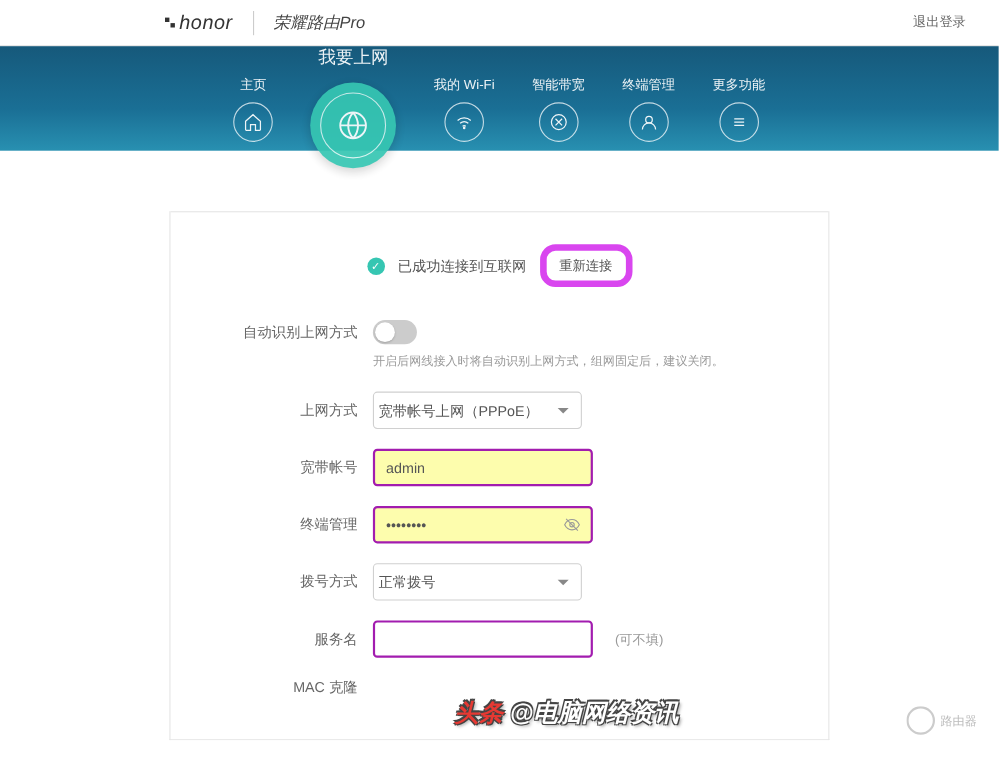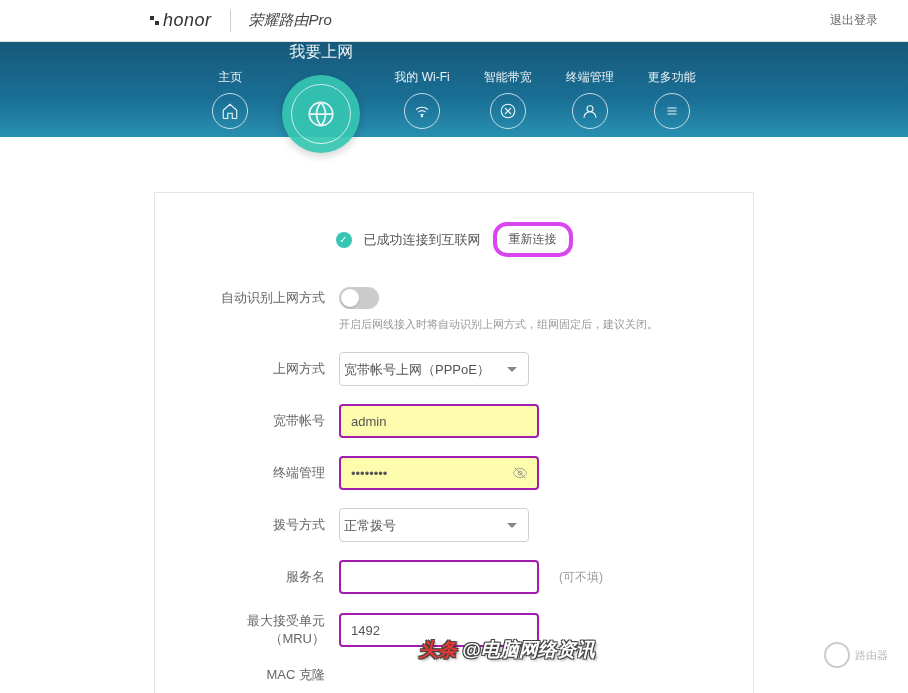--- a/index.html
+++ b/index.html
@@ -24,42 +24,42 @@
     .nav-item.active .nav-icon-wrap { margin-top:3px;width: 78px; height: 78px; border-radius: 50%; background: #36c6b2; display: flex; align-items: center; justify-content: center; box-shadow: 0 3px 10px rgba(0,0,0,0.2); }
     .nav-item.active .nav-icon { width: 60px; height: 60px; border: 1.5px solid rgba(255,255,255,0.8); }
     .nav-item.active .nav-icon svg { width: 28px; height: 28px; }
     
     .card { max-width: 600px; margin: 55px auto 0; padding: 30px 40px 20px; border: 1px solid #e5e5e5; border-top: none; position: relative; }
     .card::before { content: ''; position: absolute; top: 0; left: 0; right: 0; height: 0; border-top: 1px solid #e5e5e5; }
     
     .status-row { display:flex; align-items:center; justify-content:center; gap: 12px; margin-bottom: 30px; }
     .status-check { width: 16px; height: 16px; border-radius: 50%; background: #36c6b2; display:flex; align-items:center; justify-content:center; color:#fff; font-size:10px;}
     .status-text { font-size: 13px; color: #555; }
-    .reconnect-btn { border: 4px solid #d946ef; background: #fff; padding: 5px 12px; font-size: 12px; border-radius: 14px; cursor: pointer; color:#555;}
+    .reconnect-btn { border: 6px solid #d946ef; background: #fff; padding: 5px 12px; font-size: 12px; border-radius: 14px; cursor: pointer; color:#555;}
     
     .form-row { display: flex; align-items: center; margin-bottom: 18px; gap: 14px; }
     .form-label { width: 130px; text-align: right; font-size: 13px; color: #666; }
     .form-control { flex: 0 0 190px; height: 34px; border: 2px solid #a21caf; border-radius: 4px; padding: 0 10px; font-size: 13px; color: #555; background: #fff; outline:none;}
     .form-control.hl { background: #fdfdad; }
     .form-select { position: relative; }
     .form-select select { width: 190px; height: 34px; border: 1px solid #d0d0d0; border-radius: 4px; padding: 0 28px 0 4px; font-size: 13px; color: #555; background: #fff; appearance: none; -webkit-appearance: none;outline:none;cursor:pointer;}
     .form-select::after { content: ''; position: absolute; right: 12px; top: 15px; width: 0; height: 0; border-left: 5px solid transparent; border-right: 5px solid transparent; border-top: 5px solid #888; pointer-events: none; }
     .hint { font-size: 12px; color: #999; margin-left: 6px; }
     .desc { font-size: 11px; color: #999; margin-left: 144px; margin-top: -10px; margin-bottom: 20px; }
     
     .toggle { width: 40px; height: 22px; background: #ccc; border-radius: 11px; position: relative; cursor: pointer; }
     .toggle::after { content:''; position:absolute; width:18px; height:18px; background:#fff; border-radius:50%; top:2px; left:2px; box-shadow:0 1px 2px rgba(0,0,0,0.2);}
     
     .eye-wrap{position:relative;display:inline-block;}
     .eye-icon{position:absolute;right:10px;top:9px;width:18px;height:16px;cursor:pointer;}
     .eye-icon svg{width:18px;height:16px;stroke:#999;fill:none;stroke-width:1.5;}
     
     .watermark { position: fixed; right: 20px; bottom: 25px; color: #bbb; font-size: 11px; display:flex; align-items:center; gap:5px;}
     .watermark-icon{width:26px;height:26px;border:2px solid #ccc;border-radius:50%;}
-    .toutiao{position:fixed;bottom:30px;left:50%;transform:translateX(-20%);font-size:19px;font-style:italic;font-weight:bold;color:#fff;text-shadow:-1px -1px 0 #444,1px -1px 0 #444,-1px 1px 0 #444,1px 1px 0 #444,2px 2px 3px rgba(0,0,0,0.4);}
+    .toutiao{position:fixed;bottom:30px;left:50%;transform:translateX(-20%);font-size:22px;font-style:italic;font-weight:bold;color:#fff;text-shadow:-1px -1px 0 #444,1px -1px 0 #444,-1px 1px 0 #444,1px 1px 0 #444,2px 2px 3px rgba(0,0,0,0.4);}
     .toutiao .r{color:#e63933;}
   </style>
 </head>
 <body>
 
 <div class="top-bar">
   <div class="brand">
     <span class="brand-logo"><span class="sq"></span><span>honor</span></span>
     <span class="brand-sep"></span>
     <span class="brand-name">荣耀路由Pro</span>
@@ -165,24 +165,20 @@
     <span class="form-label">拨号方式</span>
     <span class="form-select"><select><option>正常拨号</option></select></span>
   </div>
 
   <div class="form-row">
     <span class="form-label">服务名</span>
     <input class="form-control" value="" style="">
     <span class="hint">(可不填)</span>
   </div>
 
-  <div class="form-row">
-    <span class="form-label">最大接受单元（MRU）</span>
-    <input class="form-control" value="1492" style="">
-  </div>
 
   <div class="form-row">
     <span class="form-label">MAC 克隆</span>
   </div>
 
 </div>
 
 <div class="watermark">
   <span class="watermark-icon"></span>
   <span>路由器</span>

